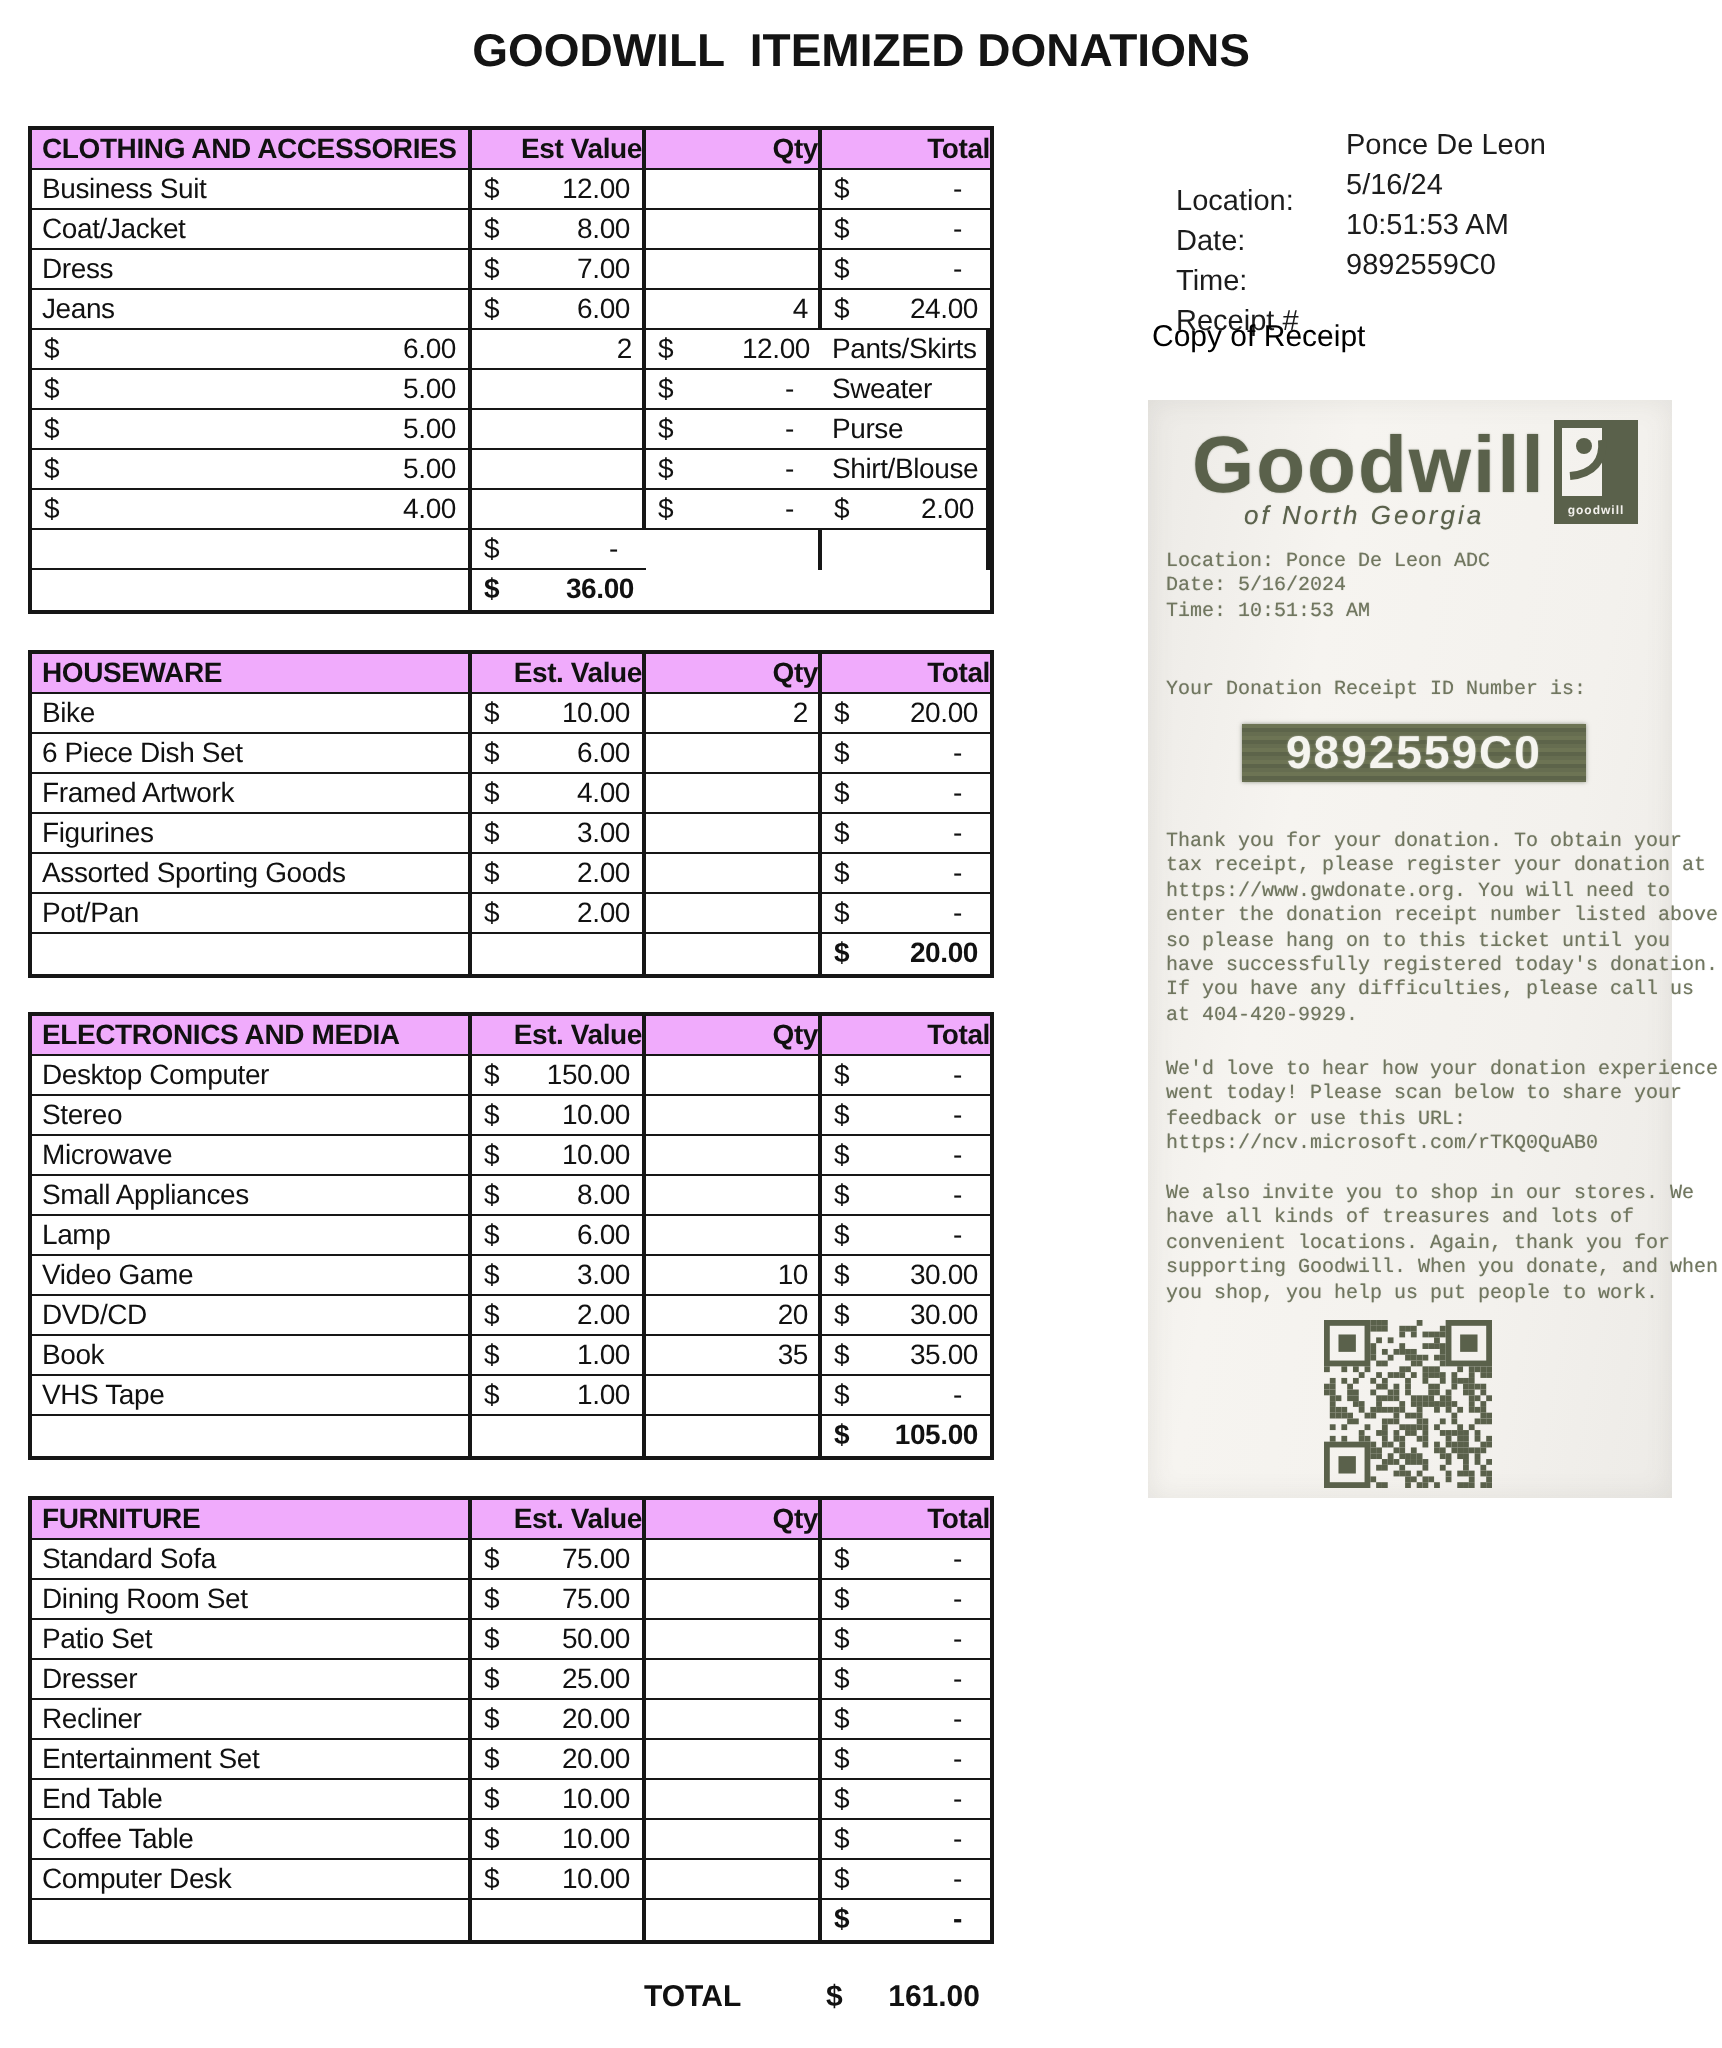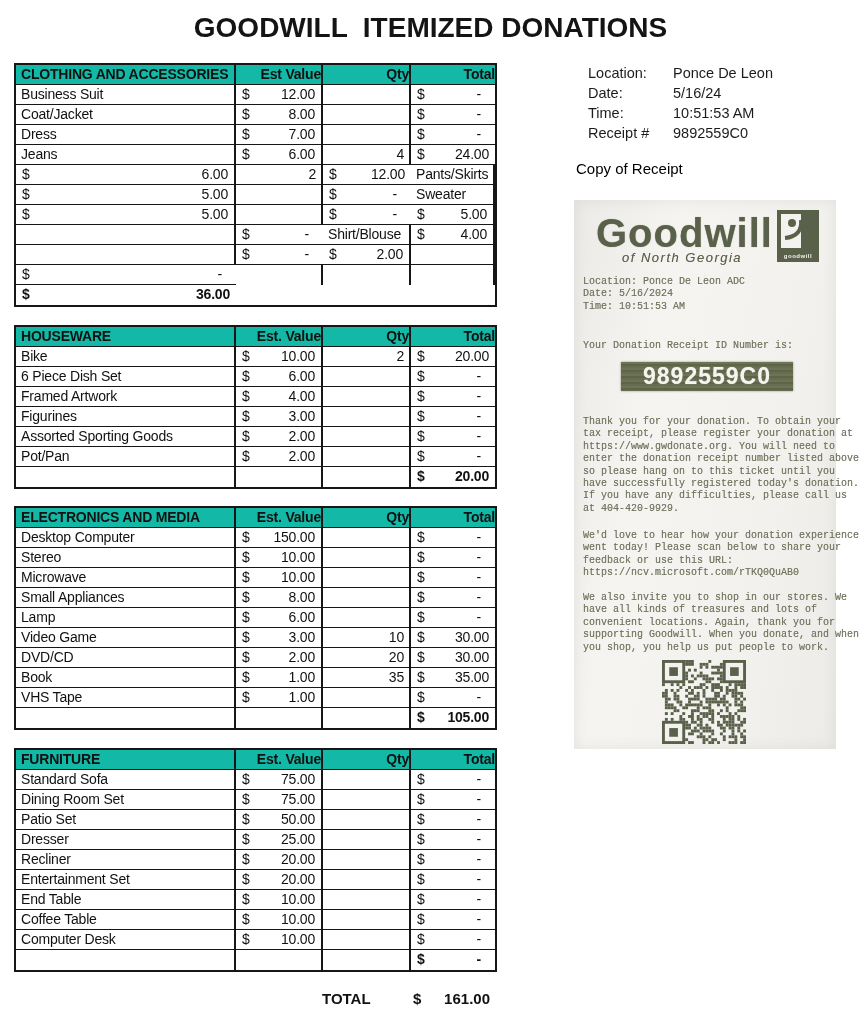--- a/index.html
+++ b/index.html
@@ -3,55 +3,55 @@
 <meta charset="utf-8">
 <style>
   html,body { margin:0; padding:0; background:#ffffff; }
   #page {
     position:relative; width:861px; height:1024px; background:#ffffff;
     font-family:"Liberation Sans", sans-serif; color:#111; overflow:hidden;
   }
   
   #title {
     position:absolute; top:12px; left:0; width:861px; text-align:center;
-    font-size:28px; font-weight:bold; letter-spacing:0px; white-space:pre;
+    font-size:23px; font-weight:bold; letter-spacing:0px; white-space:pre;
     color:#141414;
   }
   
   .tbl {
     position:absolute; left:14px; width:479px;
     display:grid; grid-template-columns:220px 87px 88px 84px;
     grid-auto-rows:20px; border:2px solid #161616; background:#fff;
     box-sizing:content-box;
   }
   .cell {
     border-right:2px solid #161616; border-bottom:1px solid #161616;
     font-size:14px; line-height:19px; overflow:hidden; white-space:nowrap;
     box-sizing:border-box; letter-spacing:-0.2px;
   }
   .cell.c4 { border-right:none; }
   .cell.lastrow { border-bottom:none; }
-  .cell.hdr { background:#14b8a6; font-weight:bold; }
+  .cell.hdr { background:#f0abfc; font-weight:bold; }
   .cell.name  { padding-left:5px; text-align:left; }
   .cell.hdr.c2, .cell.hdr.c3, .cell.hdr.c4 { text-align:right; }
   .cell.money { display:flex; justify-content:space-between; padding:0 6px 0 6px; }
   .cell.money .amt.dash { padding-right:8px; }
   .cell.qty { text-align:right; padding-right:5px; }
   .cell.bold { font-weight:bold; }
   
   #grand-total-label {
     position:absolute; left:322px; top:990px; font-size:15px; font-weight:bold;
   }
   #grand-total-amount {
     position:absolute; left:413px; top:990px; width:77px; display:flex;
     justify-content:space-between; font-size:15px; font-weight:bold;
   }
   
   .info-row { position:absolute; left:588px; height:20px; font-size:14.5px; color:#1c1c1c; }
-  .info-row .lbl { position:absolute; left:0; white-space:nowrap; }
+  .info-row .lbl { position:absolute; left:0; white-space:nowrap;margin-top:28px; }
   .info-row .val { position:absolute; left:85px; white-space:nowrap; }
   #copy-of-receipt { position:absolute; left:576px; top:160px; font-size:15px; color:#000000; }
   
   #receipt {
     position:absolute; left:574px; top:200px; width:262px; height:549px;
     background:linear-gradient(100deg,#eceae6 0%, #f6f4f0 30%, #f3f1ed 70%, #edebe7 100%);
     box-shadow:inset 0 0 14px rgba(90,90,80,0.10);
   }
   #receipt .brand {
     position:absolute; left:22px; top:11px; font-size:40px; font-weight:bold;
@@ -159,20 +159,21 @@
         <div class="cell c1 name">Sweater</div>
         <div class="cell c2 money">
           <span>$</span>
           <span class="amt">5.00</span>
         </div>
         <div class="cell c3 qty"></div>
         <div class="cell c4 money">
           <span>$</span>
           <span class="amt dash">-</span>
         </div>
+        <div class="cell c1 name">Purse</div>
         <div class="cell c2 money">
           <span>$</span>
           <span class="amt">5.00</span>
         </div>
         <div class="cell c3 qty"></div>
         <div class="cell c4 money">
           <span>$</span>
           <span class="amt dash">-</span>
         </div>
         <div class="cell c1 name">Shirt/Blouse</div>

